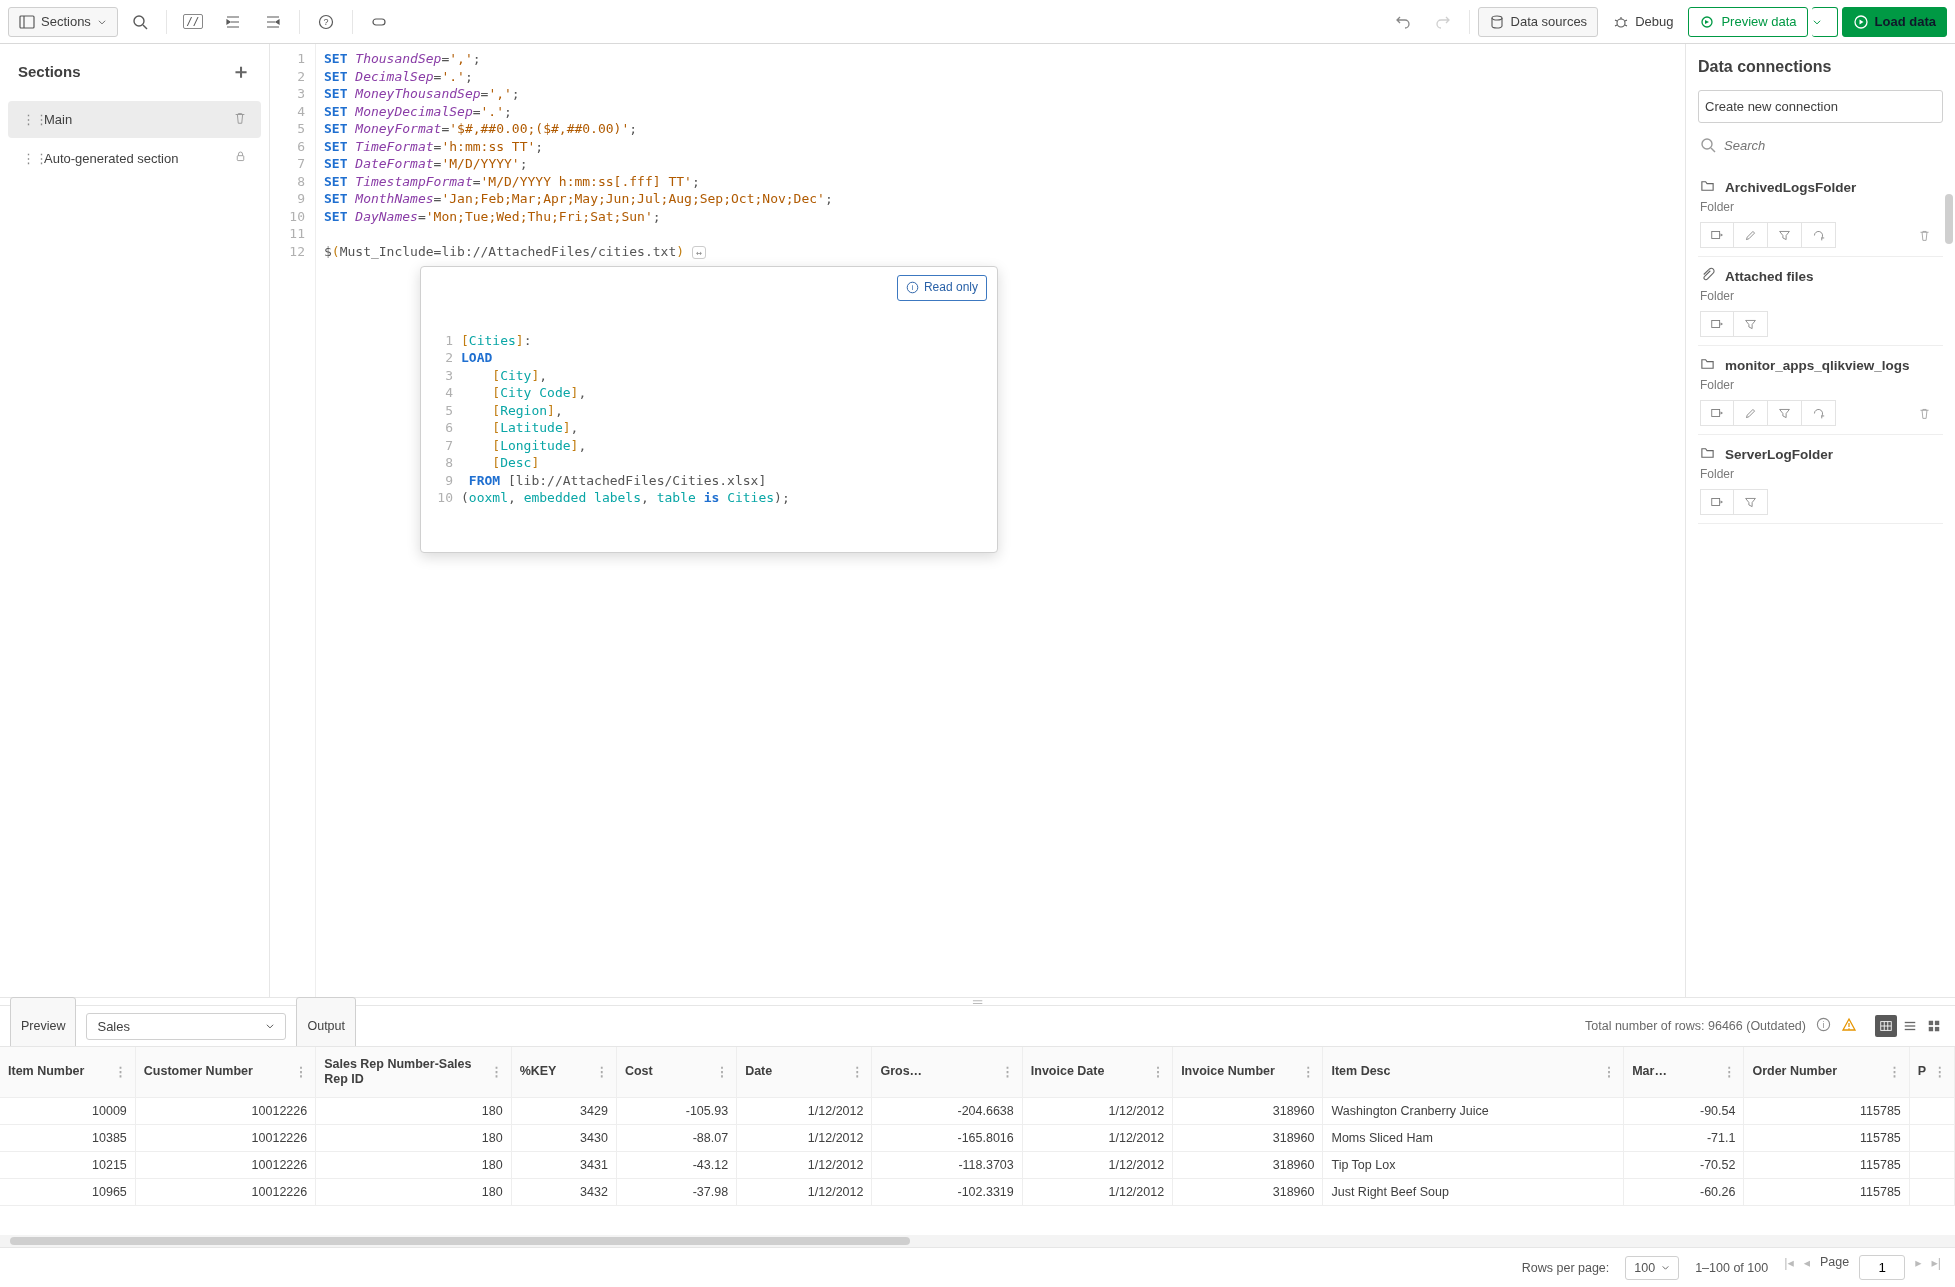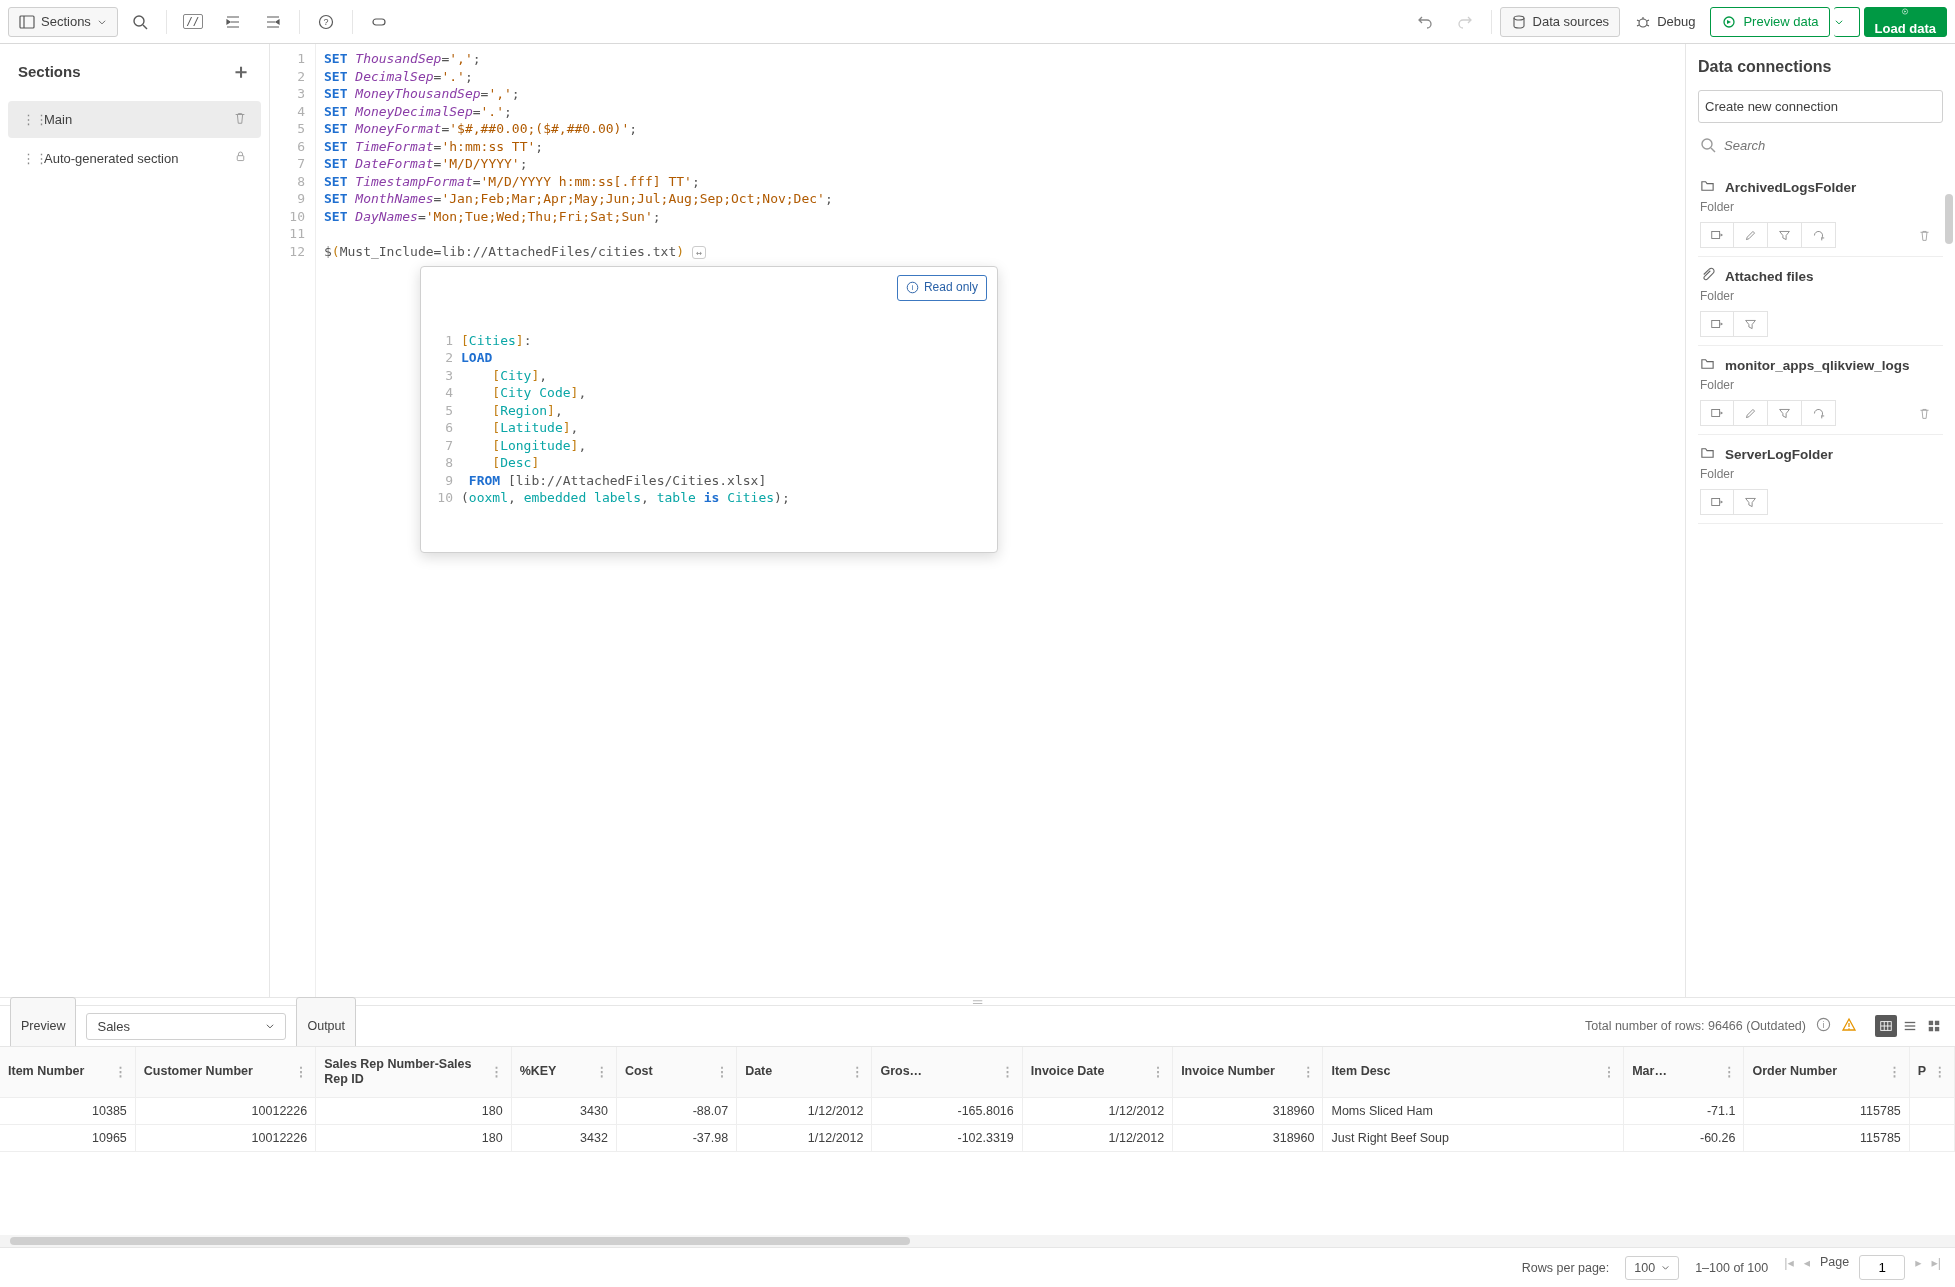--- a/index.html
+++ b/index.html
@@ -6,21 +6,21 @@
 body { font-family: -apple-system, BlinkMacSystemFont, "Segoe UI", Arial, sans-serif; font-size: 13px; color: #404040; background: #fff; overflow: hidden; }
 
 
 .toolbar { height: 44px; border-bottom: 1px solid #d9d9d9; display: flex; align-items: center; padding: 0 8px; gap: 4px; }
 .toolbar .btn { height: 30px; padding: 0 10px; display: inline-flex; align-items: center; gap: 6px; border: 1px solid transparent; border-radius: 3px; background: transparent; cursor: pointer; font-size: 13px; color: #404040; }
 .toolbar .btn.raised { border: 1px solid #cfcfcf; background: #f7f7f7; }
 .toolbar .btn.icon-only { width: 36px; justify-content: center; padding: 0; }
 .toolbar .sep { width: 1px; height: 24px; background: #e6e6e6; margin: 0 4px; }
 .toolbar .spacer { flex: 1; }
 .toolbar .btn.outlined-green { border: 1px solid #009944; color: #009944; }
-.toolbar .btn.filled-green { background: #009944; color: #ffffff; border: 1px solid #009944; font-weight: 600; flex-direction: column; }
+.toolbar .btn.filled-green { background: #009944; color: #0f172a; border: 1px solid #009944; font-weight: 600; }
 .toolbar .btn.small-chev { width: 26px; padding: 0; border-left: none; }
 
 
 .main-area { display: flex; height: calc(100vh - 44px - 290px); }
 
 
 .sections-panel { width: 270px; border-right: 1px solid #e6e6e6; display: flex; flex-direction: column; }
 .sections-header { display: flex; align-items: center; justify-content: space-between; padding: 14px 18px 14px 18px; font-size: 15px; font-weight: 600; color: #404040; }
 .section-row { display: flex; align-items: center; padding: 10px 14px; gap: 10px; cursor: pointer; border-radius: 4px; margin: 2px 8px; }
 .section-row.active { background: #ececec; }
@@ -515,31 +515,61 @@
             <th style="width:30px">
               <div class="th-inner">
                 <span class="th-label">P</span>
                 <span style="color:#aaa">⋮</span>
               </div>
             </th>
           </tr>
         </thead>
         <tbody>
           <tr>
+            <td>10009</td>
+            <td>10012226</td>
+            <td>180</td>
+            <td>3429</td>
+            <td>-105.93</td>
+            <td>1/12/2012</td>
+            <td>-204.6638</td>
+            <td>1/12/2012</td>
+            <td>318960</td>
+            <td class="left">Washington Cranberry Juice</td>
+            <td>-90.54</td>
+            <td>115785</td>
+            <td></td>
+          </tr>
+          <tr>
             <td>10385</td>
             <td>10012226</td>
             <td>180</td>
             <td>3430</td>
             <td>-88.07</td>
             <td>1/12/2012</td>
             <td>-165.8016</td>
             <td>1/12/2012</td>
             <td>318960</td>
             <td class="left">Moms Sliced Ham</td>
             <td>-71.1</td>
+            <td>115785</td>
+            <td></td>
+          </tr>
+          <tr>
+            <td>10215</td>
+            <td>10012226</td>
+            <td>180</td>
+            <td>3431</td>
+            <td>-43.12</td>
+            <td>1/12/2012</td>
+            <td>-118.3703</td>
+            <td>1/12/2012</td>
+            <td>318960</td>
+            <td class="left">Tip Top Lox</td>
+            <td>-70.52</td>
             <td>115785</td>
             <td></td>
           </tr>
           <tr>
             <td>10965</td>
             <td>10012226</td>
             <td>180</td>
             <td>3432</td>
             <td>-37.98</td>
             <td>1/12/2012</td>

